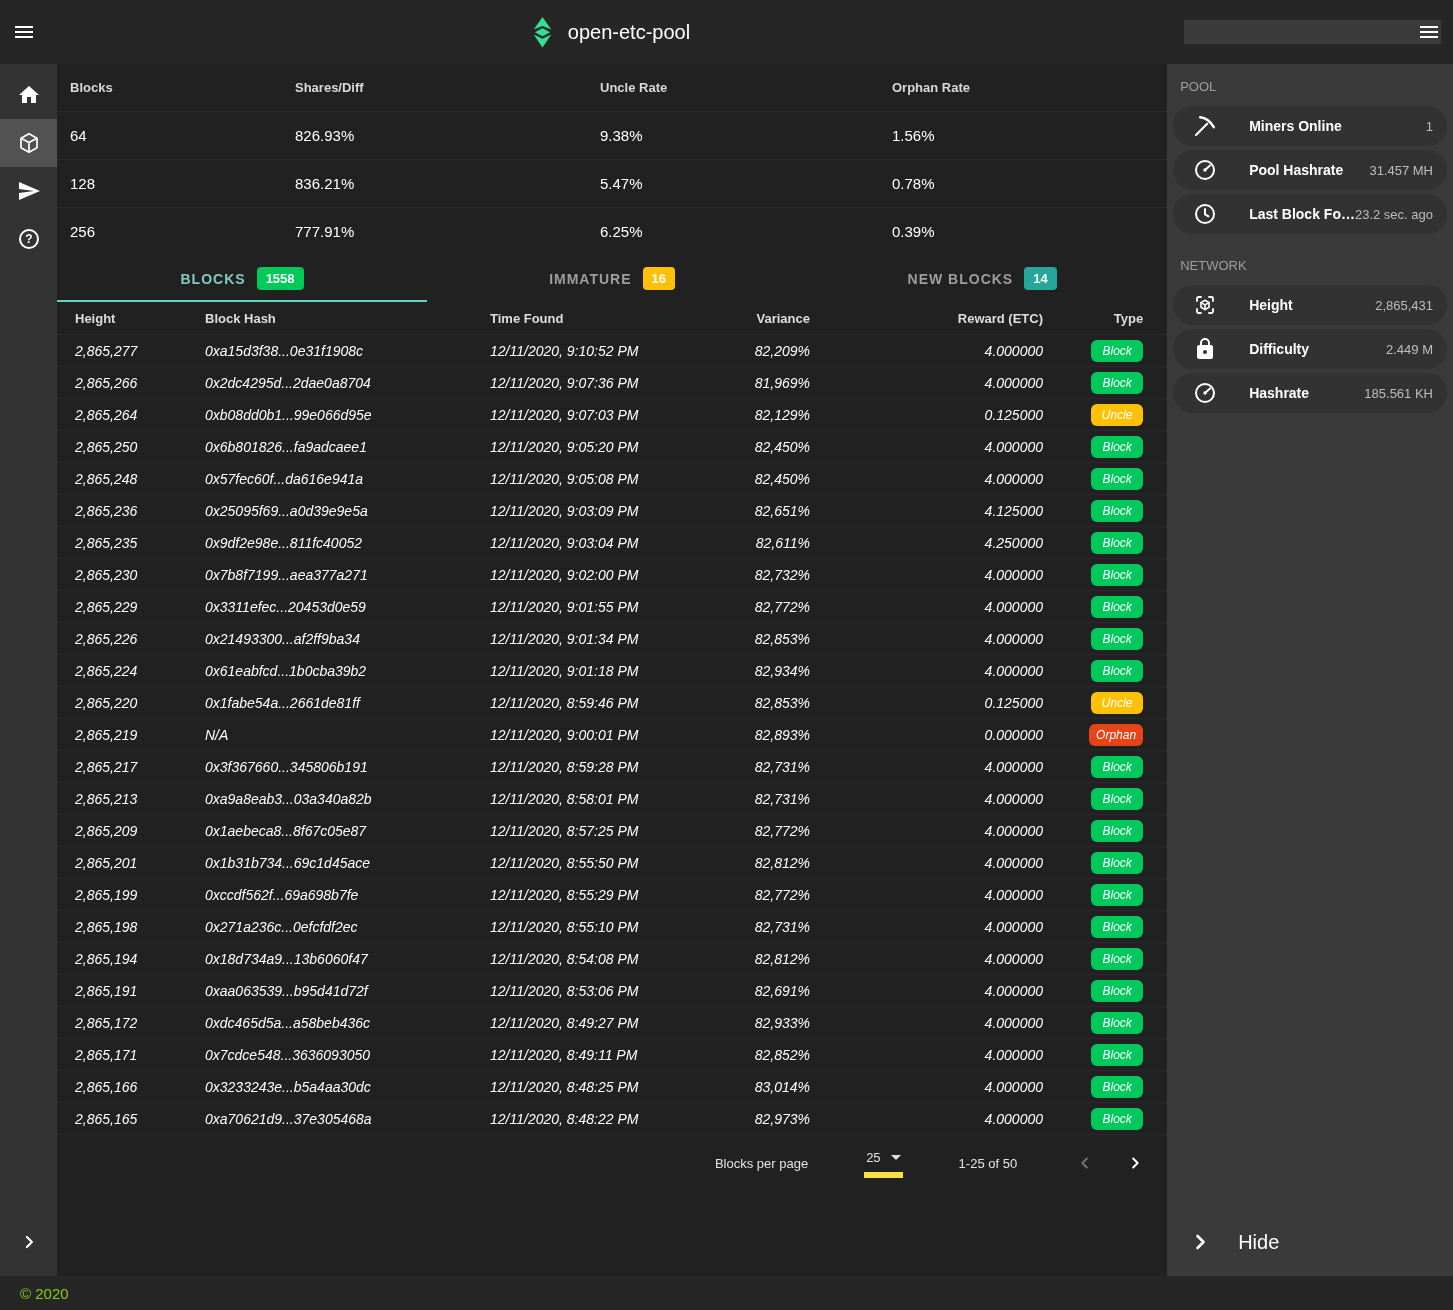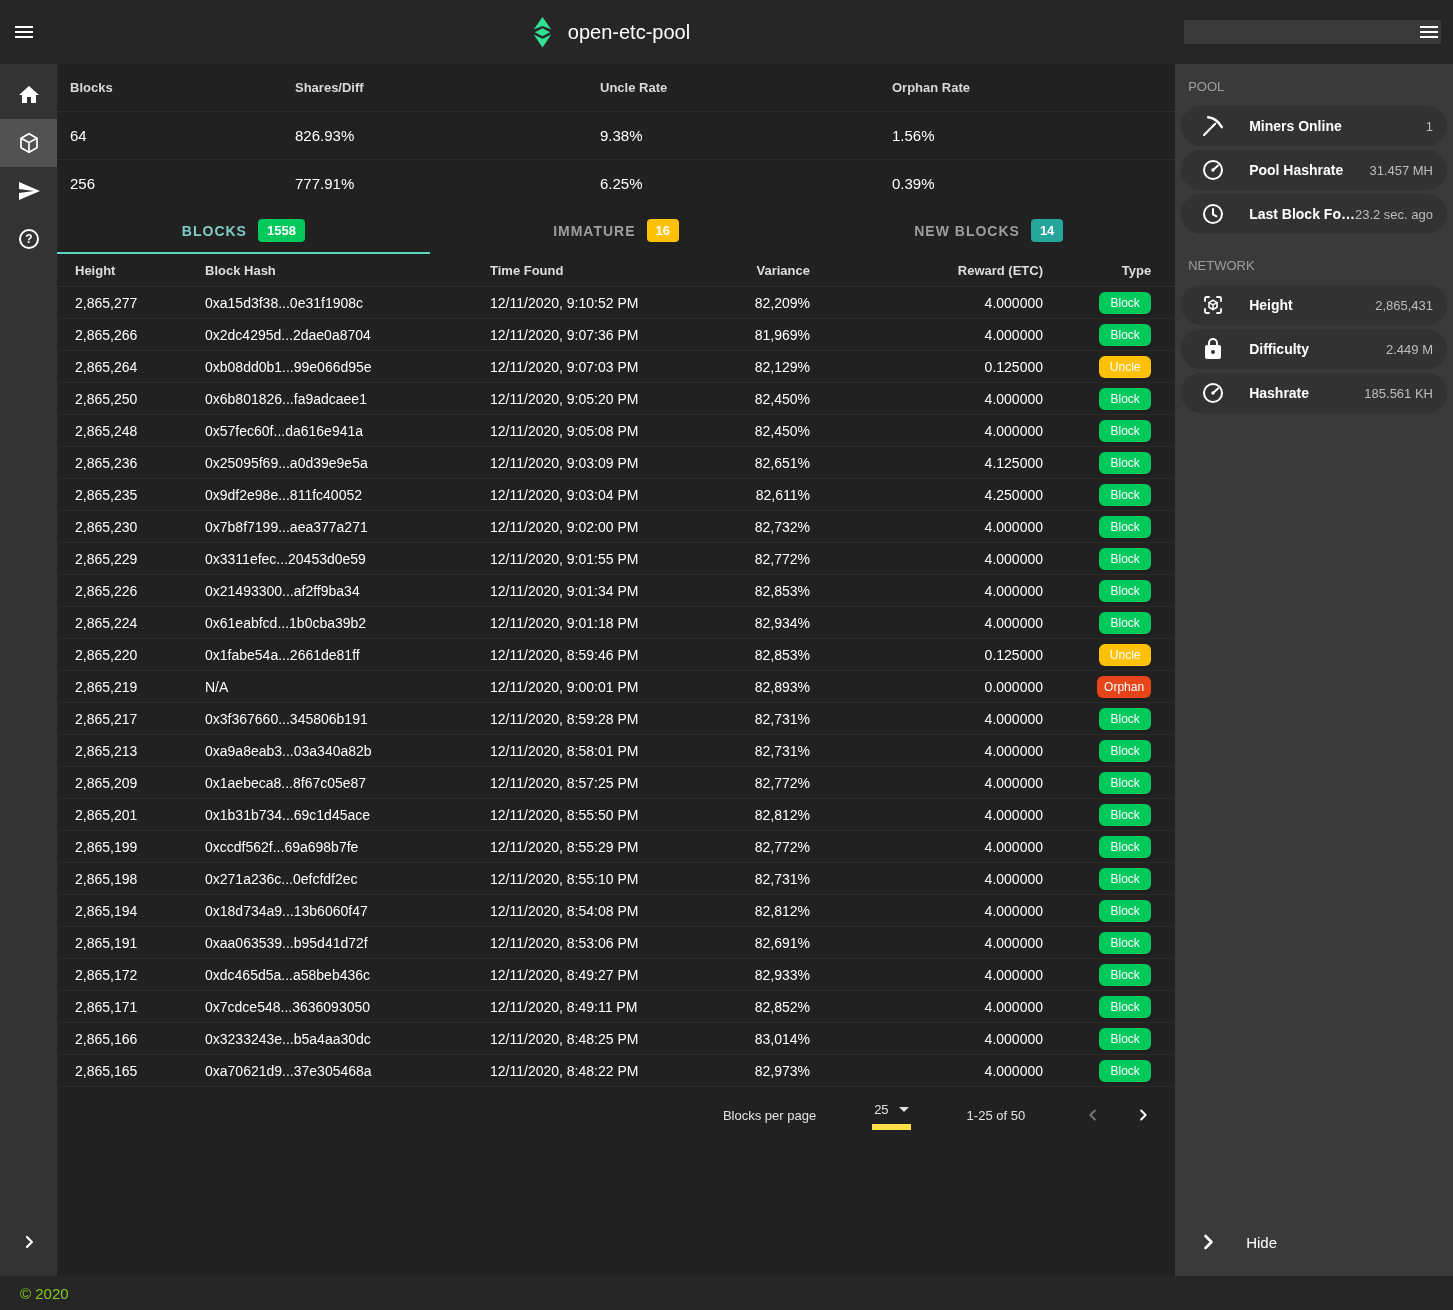--- a/index.html
+++ b/index.html
@@ -36,21 +36,21 @@
   .tabs{height:47px;display:flex;}
   .tab{flex:1;position:relative;display:flex;align-items:center;justify-content:center;gap:11px;
     cursor:pointer;font-size:14px;font-weight:bold;letter-spacing:1px;color:#9e9e9e;}
   .tab.active{color:var(--tab-active);}
   .tab.active::after{content:"";position:absolute;left:0;right:0;bottom:0;height:2px;background:var(--tab-underline);}
   .badge{border-radius:4px;color:#fff;font-size:13px;font-weight:bold;letter-spacing:0;padding:4px 9px;}
 
   .grid-row{display:grid;grid-template-columns:130px 285px 240px 80px 233px 1fr;
     align-items:center;padding:0 18px;}
   .thead{height:32px;font-size:13px;font-weight:bold;color:#dedede;border-bottom:1px solid #2c2c2c;}
-  .trow{height:31px;font-size:14px;border-bottom:1px solid #2a2a2a;}
+  .trow{height:31px;font-size:14px;border-bottom:1px solid #2a2a2a;font-style:italic;}
   .c-var,.c-rew{text-align:right;}
   .c-type{text-align:right;padding-right:6px;}
   .chip{display:inline-block;min-width:38px;text-align:center;border-radius:6px;
     color:#fff;font-size:12px;padding:4px 7px;}
   .chip-block{background:var(--chip-block);}
   .chip-uncle{background:var(--chip-uncle);}
   .chip-orphan{background:var(--chip-orphan);}
 
   .pagination{height:56px;display:flex;align-items:center;justify-content:flex-end;
     gap:56px;padding-right:20px;font-size:13px;color:#e3e3e3;margin-left:20px;}
@@ -61,27 +61,27 @@
   .pg-btn{width:24px;height:24px;display:flex;align-items:center;justify-content:center;cursor:pointer;}
   .pg-group{display:flex;align-items:center;gap:26px;}
 
   
   .right{flex:0 0 257px;background:#3a3a3a;display:flex;flex-direction:column;}
   .section-label{color:#9e9e9e;font-size:13px;padding:15px 0 12px 13px;}
   .section-label.second{padding-top:20px;}
   .pill{height:40px;border-radius:22px;background:#323232;margin:0 6px 4px 6px;
     display:flex;align-items:center;}
   .pill .ic{flex:0 0 24px;width:24px;height:24px;margin-left:20px;}
-  .pill .lbl{margin-left:24px;font-size:14px;font-weight:bold;white-space:nowrap;
+  .pill .lbl{margin-left:32px;font-size:14px;font-weight:bold;white-space:nowrap;
     overflow:hidden;text-overflow:ellipsis;}
   .pill .val{margin-left:auto;margin-right:14px;color:#bdbdbd;font-size:13px;white-space:nowrap;}
   .right-spacer{flex:1;}
   .hide-row{height:48px;margin-bottom:10px;display:flex;align-items:center;cursor:pointer;}
   .hide-row .ic{margin-left:21px;width:24px;height:24px;}
-  .hide-row .lbl{margin-left:26px;font-size:15px;}
+  .hide-row .lbl{margin-left:26px;font-size:20px;}
 
   
   .footer{flex:0 0 34px;background:#262626;display:flex;align-items:center;
     padding-left:20px;font-size:15px;color:#84cc16;}
 </style>
 </head>
 <body>
 
 <div class="app">
 
@@ -151,20 +151,26 @@
           <div>Orphan Rate</div>
         </div>
         <div id="stats-body">
             <div class="stats-row">
               <div>64</div>
               <div>826.93%</div>
               <div>9.38%</div>
               <div>1.56%</div>
             </div>
             <div class="stats-row">
+              <div>128</div>
+              <div>836.21%</div>
+              <div>5.47%</div>
+              <div>0.78%</div>
+            </div>
+            <div class="stats-row">
               <div>256</div>
               <div>777.91%</div>
               <div>6.25%</div>
               <div>0.39%</div>
             </div>
           </div>
       </div>
 
       <div class="tabs">
         <div class="tab active">

